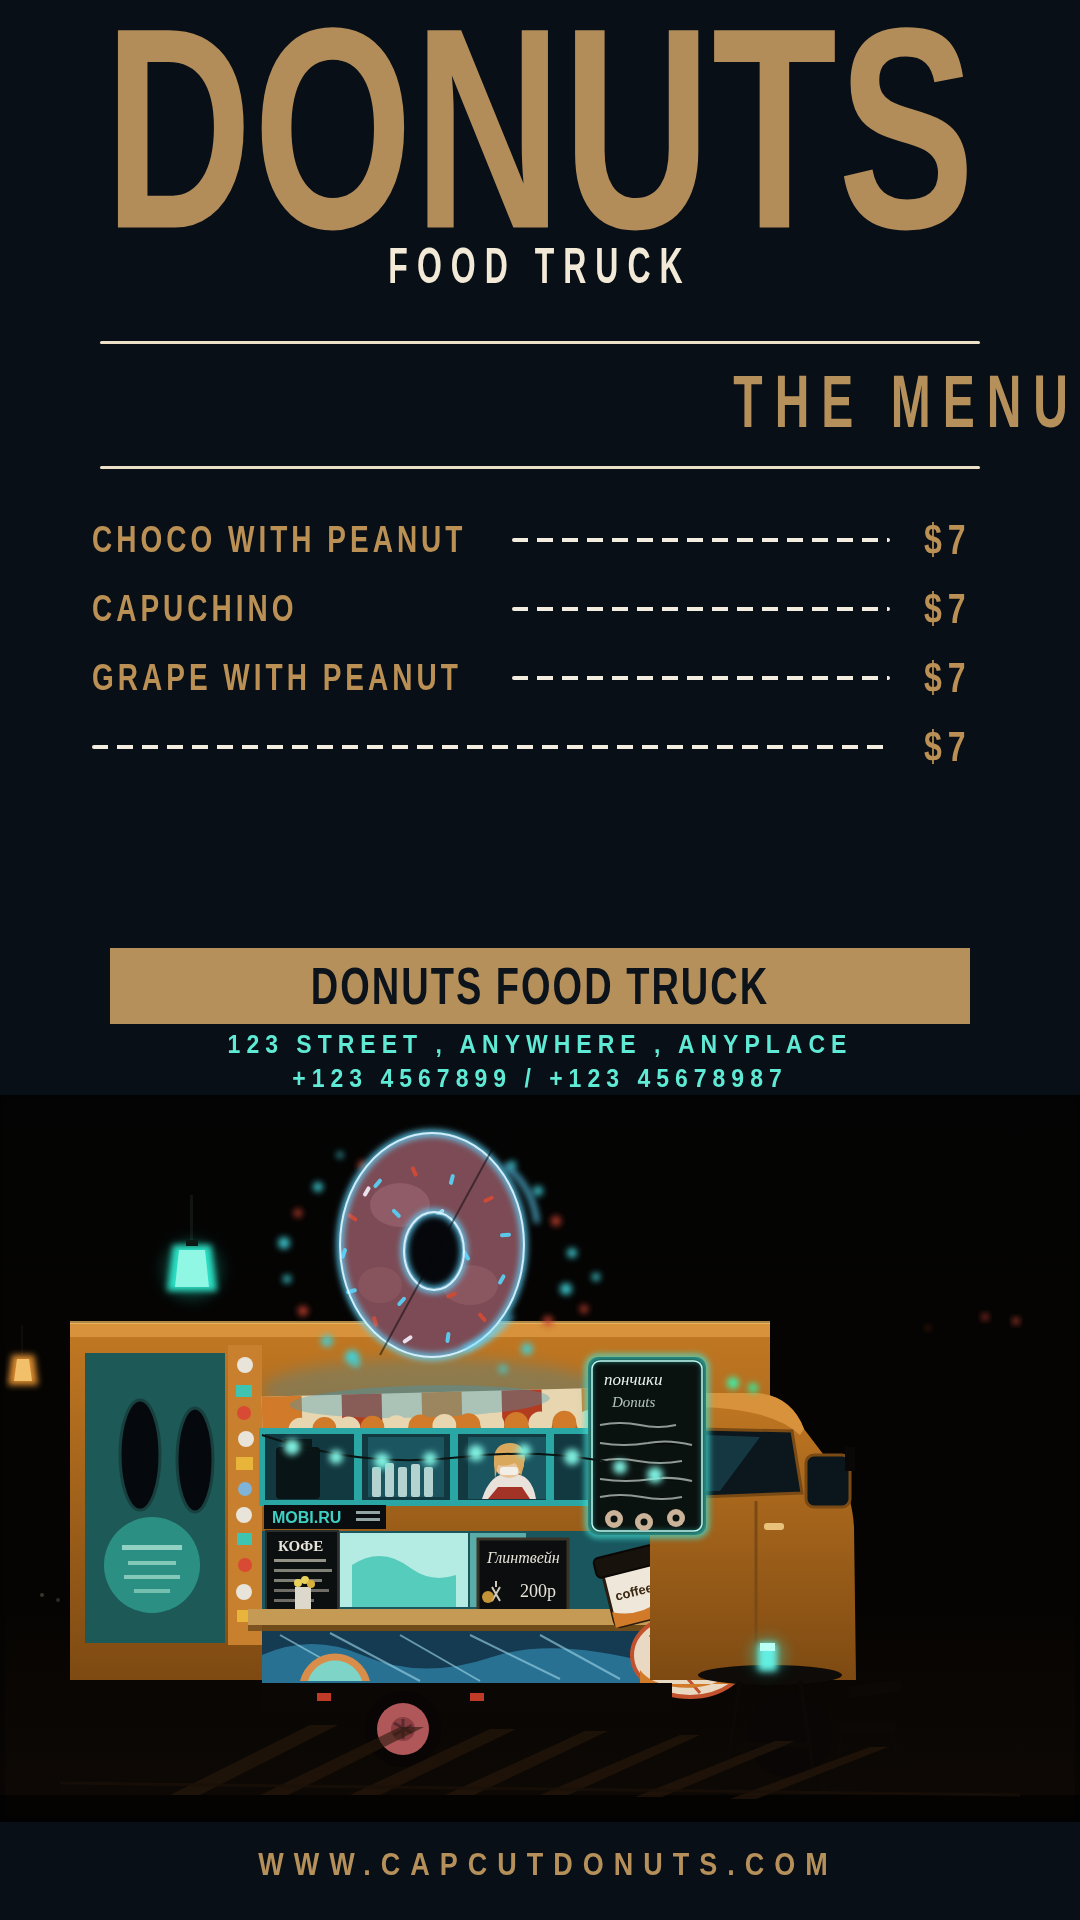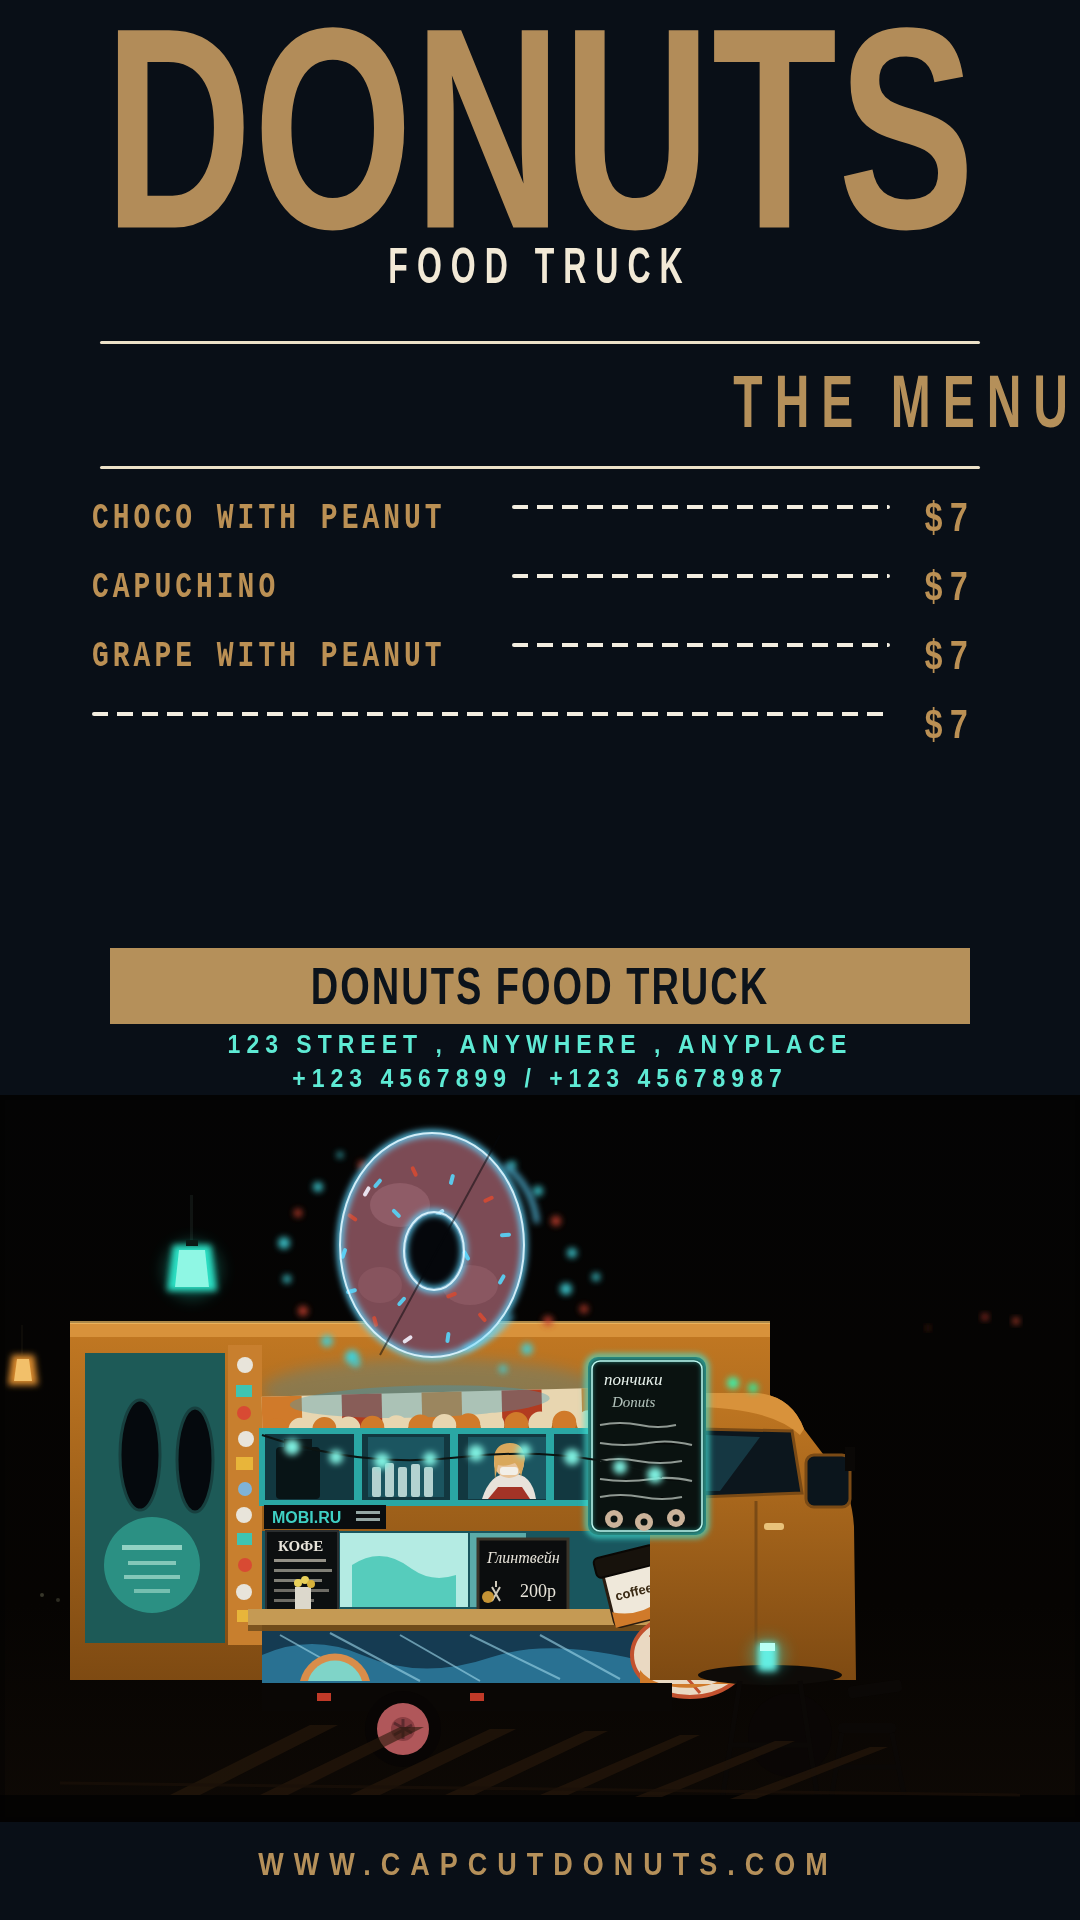--- a/index.html
+++ b/index.html
@@ -15,21 +15,21 @@
   .subtitle .stretch{transform:scaleY(1.55);}
 
   .rule{position:absolute;left:100px;width:880px;height:3px;background:#ece1c8;border-radius:2px;}
   .rule1{top:341px;}
   .rule2{top:466px;}
 
   .menu-heading{top:365px;color:#b5905a;font-weight:800;font-size:48px;letter-spacing:12px;line-height:1;text-align:right;}
   .menu-heading .stretch{transform:scaleY(1.55);}
 
   .menu{position:absolute;top:505px;left:92px;width:896px;}
-  .menu-row{display:flex;align-items:flex-start;height:69px;font-family:Liberation Mono, monospace;}
+  .menu-row{display:flex;align-items:center;height:69px;}
   .item-name{flex:0 0 420px;text-align:left;color:#bb9054;font-weight:700;font-size:28px;letter-spacing:4px;line-height:1;white-space:nowrap;}
   .item-name .stretch{transform:scaleY(1.3);transform-origin:left center;}
   .leader{flex:1 1 auto;height:4px;margin-right:34px;border-radius:2px;
     background:repeating-linear-gradient(90deg,#f3ede0 0 16px,rgba(0,0,0,0) 16px 25px);}
   .price{flex:0 0 64px;text-align:left;color:#bb9054;font-weight:700;font-size:32px;letter-spacing:6px;line-height:1;}
   .price .stretch{transform:scaleY(1.3);transform-origin:left center;}
 
   .banner{position:absolute;top:948px;left:110px;width:860px;height:76px;background:#b5905a;
     display:flex;align-items:center;justify-content:center;}
   .banner-text{color:#0c131b;font-weight:800;font-size:38px;letter-spacing:2px;line-height:1;transform:scaleY(1.35);}

